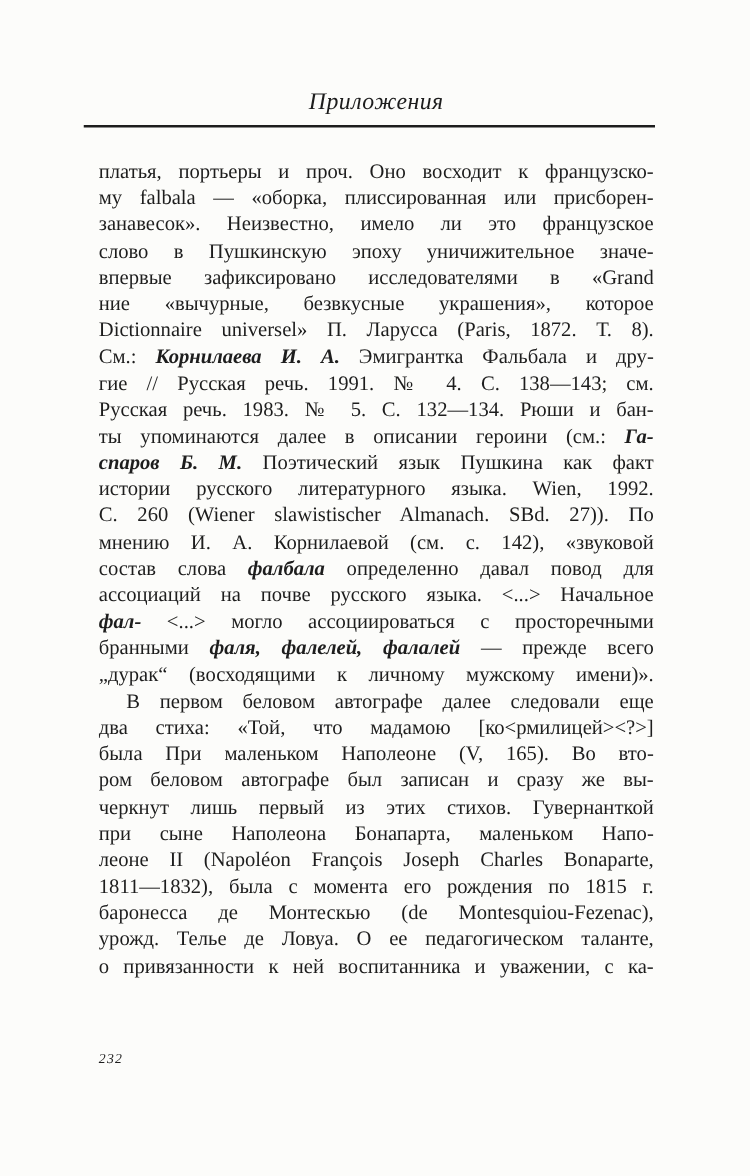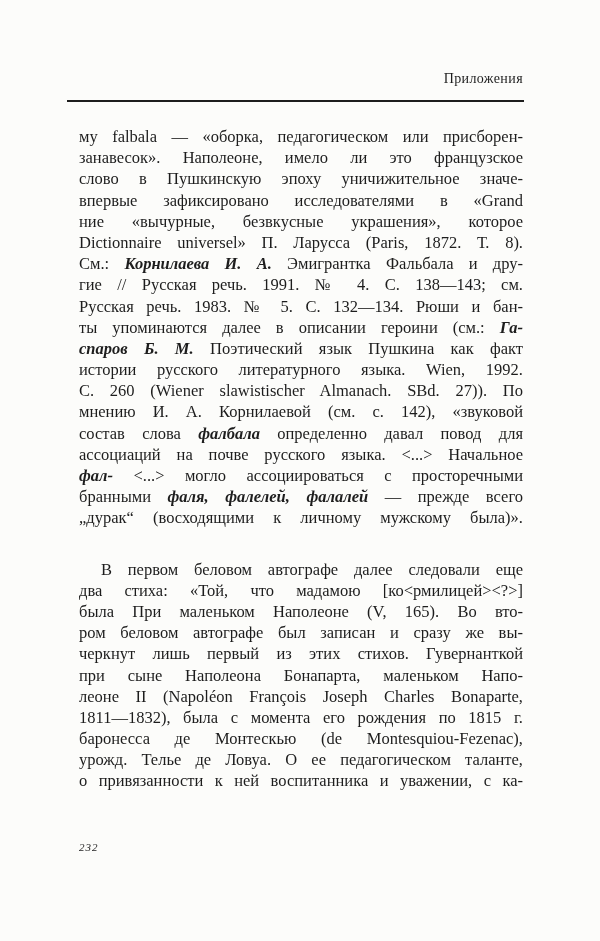--- a/index.html
+++ b/index.html
@@ -18,22 +18,23 @@
     background: var(--paper);
     color: var(--ink);
     font-family: "Liberation Serif", "DejaVu Serif", serif;
     overflow: hidden;
   }
   .running-head {
     position: absolute;
     left: 79px;
     top: 71px;
     width: 444px;
-    text-align: right;
-    font-size: 14px;
+    text-align: center;
+    font-style: italic;
+    font-size: 19px;
     letter-spacing: 0.4px;
   }
   .rule {
     position: absolute;
     left: 67px;
     top: 100px;
     width: 457px;
     height: 1.8px;
     background: var(--ink);
   }
@@ -47,21 +48,20 @@
   .line {
     height: 21.2px;
     line-height: 21.2px;
     text-align: justify;
     text-align-last: justify;
     overflow: hidden;
     white-space: normal;
   }
   .line.indent {
     text-indent: 22px;
-    margin-top: 30px;
   }
   .bi {
     font-style: italic;
     font-weight: bold;
   }
   .page-num {
     position: absolute;
     left: 79px;
     top: 841px;
     font-style: italic;
@@ -69,39 +69,40 @@
     letter-spacing: 1px;
   }
 </style>
 </head>
 <body>
 
 <div class="page">
   <div class="running-head">Приложения</div>
   <div class="rule"></div>
   <div class="body-text">
-      <div class="line"><span>му falbala — «оборка, педагогическом или присборен-</span></div>
-      <div class="line"><span>занавесок». Наполеоне, имело ли это французское</span></div>
+      <div class="line"><span>платья, портьеры и проч. Оно восходит к французско-</span></div>
+      <div class="line"><span>му falbala — «оборка, плиссированная или присборен-</span></div>
+      <div class="line"><span>занавесок». Неизвестно, имело ли это французское</span></div>
       <div class="line"><span>слово в Пушкинскую эпоху уничижительное значе-</span></div>
       <div class="line"><span>впервые зафиксировано исследователями в «Grand</span></div>
       <div class="line"><span>ние «вычурные, безвкусные украшения», которое</span></div>
       <div class="line"><span>Dictionnaire universel» П. Ларусса (Paris, 1872. Т. 8).</span></div>
       <div class="line"><span>См.: </span><span class="bi">Корнилаева И. А.</span><span> Эмигрантка Фальбала и дру-</span></div>
       <div class="line"><span>гие // Русская речь. 1991. № 4. С. 138—143; см.</span></div>
       <div class="line"><span>Русская речь. 1983. № 5. С. 132—134. Рюши и бан-</span></div>
       <div class="line"><span>ты упоминаются далее в описании героини (см.: </span><span class="bi">Га-</span></div>
       <div class="line"><span class="bi">спаров Б. М.</span><span> Поэтический язык Пушкина как факт</span></div>
       <div class="line"><span>истории русского литературного языка. Wien, 1992.</span></div>
       <div class="line"><span>С. 260 (Wiener slawistischer Almanach. SBd. 27)). По</span></div>
       <div class="line"><span>мнению И. А. Корнилаевой (см. с. 142), «звуковой</span></div>
       <div class="line"><span>состав слова </span><span class="bi">фалбала</span><span> определенно давал повод для</span></div>
       <div class="line"><span>ассоциаций на почве русского языка. &lt;...&gt; Начальное</span></div>
       <div class="line"><span class="bi">фал-</span><span> &lt;...&gt; могло ассоциироваться с просторечными</span></div>
       <div class="line"><span>бранными </span><span class="bi">фаля,</span><span> </span><span class="bi">фалелей,</span><span> </span><span class="bi">фалалей</span><span> — прежде всего</span></div>
-      <div class="line"><span>„дурак“ (восходящими к личному мужскому была)».</span></div>
+      <div class="line"><span>„дурак“ (восходящими к личному мужскому имени)».</span></div>
       <div class="line indent"><span>В первом беловом автографе далее следовали еще</span></div>
       <div class="line"><span>два стиха: «Той, что мадамою [ко&lt;рмилицей&gt;&lt;?&gt;]</span></div>
       <div class="line"><span>была При маленьком Наполеоне (V, 165). Во вто-</span></div>
       <div class="line"><span>ром беловом автографе был записан и сразу же вы-</span></div>
       <div class="line"><span>черкнут лишь первый из этих стихов. Гувернанткой</span></div>
       <div class="line"><span>при сыне Наполеона Бонапарта, маленьком Напо-</span></div>
       <div class="line"><span>леоне II (Napoléon François Joseph Charles Bonaparte,</span></div>
       <div class="line"><span>1811—1832), была с момента его рождения по 1815 г.</span></div>
       <div class="line"><span>баронесса де Монтескью (de Montesquiou-Fezenac),</span></div>
       <div class="line"><span>урожд. Телье де Ловуа. О ее педагогическом таланте,</span></div>

